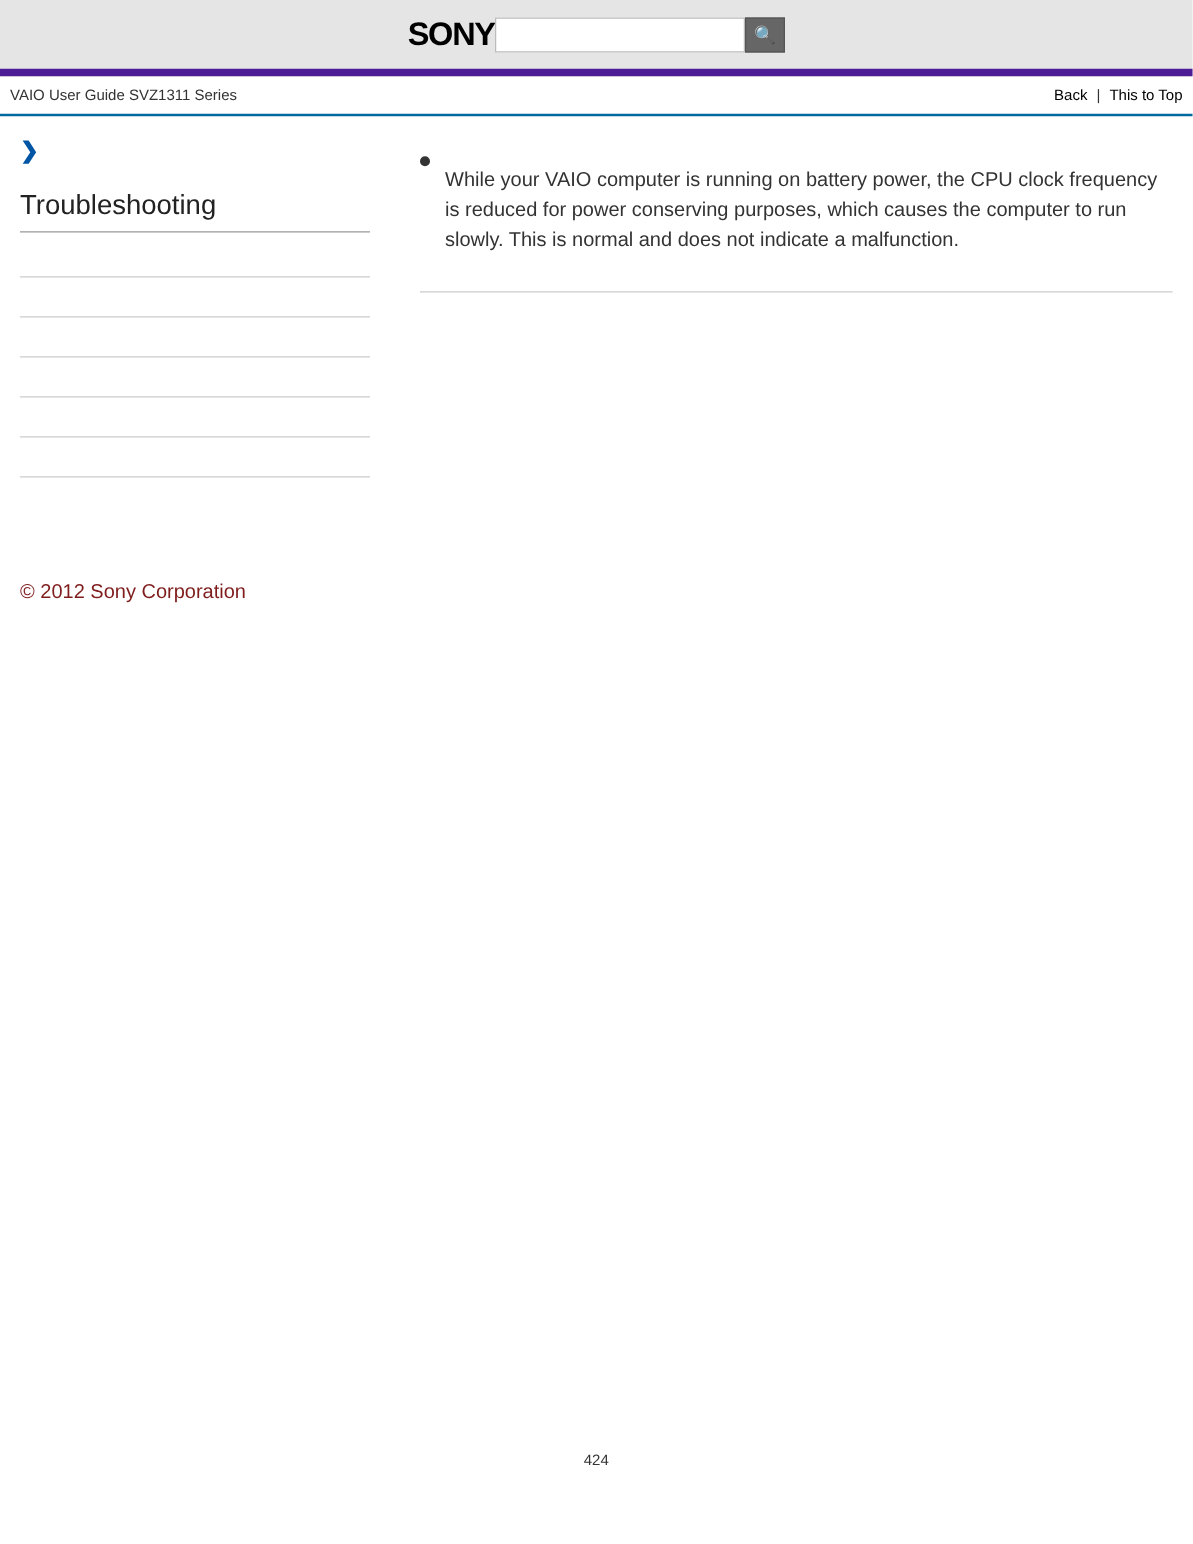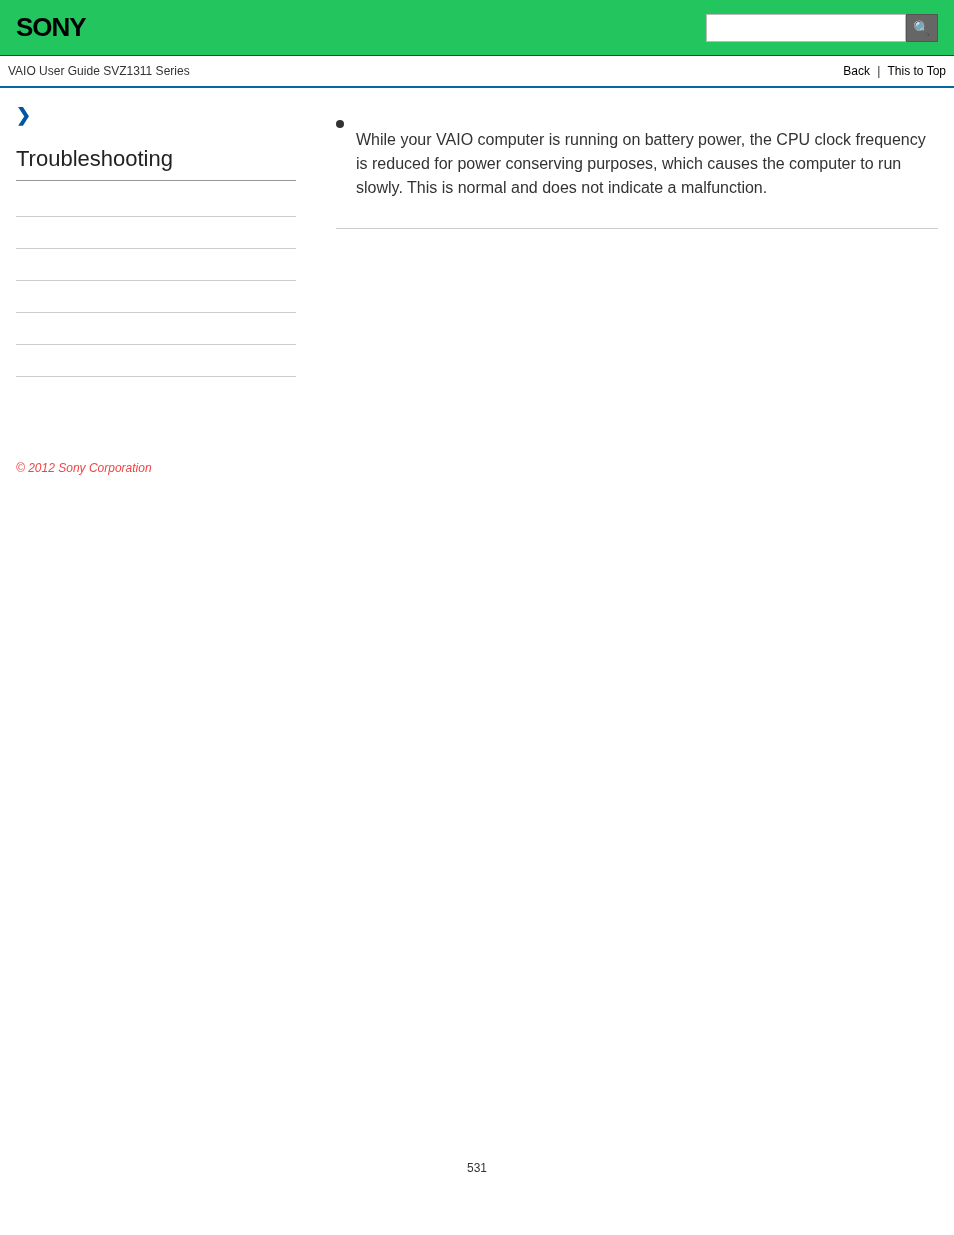--- a/index.html
+++ b/index.html
@@ -12,26 +12,26 @@
       font-family: Arial, sans-serif;
       font-size: 13px;
       background: #fff;
       color: #333;
       width: 954px;
       min-height: 1235px;
     }
 
     
     .header {
-      background: #22c55e;
+      background: #e5e5e5;
       padding: 12px 16px;
       display: flex;
       align-items: center;
-      justify-content: space-between;
-      border-bottom: 1px solid #4c1d95;
+      justify-content: center;
+      border-bottom: 6px solid #4c1d95;
     }
 
     .sony-logo {
       font-size: 26px;
       font-weight: 900;
       color: #000;
       letter-spacing: -1px;
       font-family: Arial Black, Arial, sans-serif;
     }
 
@@ -176,23 +176,22 @@
       margin-top: 12px;
     }
 
     
     .footer {
       padding: 16px;
       margin-top: 20px;
     }
 
     .copyright {
-      font-size: 12px;
-      color: #ef4444;
-      font-style: italic;
+      font-size: 16px;
+      color: #7f1d1d;
     }
 
     
     .page-number {
       text-align: center;
       padding: 20px;
       font-size: 12px;
       color: #333;
       position: absolute;
       bottom: 40px;
@@ -253,14 +252,14 @@
           <span class="bullet-text">While your VAIO computer is running on battery power, the CPU clock frequency is reduced for power conserving purposes, which causes the computer to run slowly. This is normal and does not indicate a malfunction.</span>
         </div>
       </div>
     </div>
   </div>
 
   <div class="footer">
     <span class="copyright">© 2012 Sony Corporation</span>
   </div>
 
-  <div class="page-number">531</div>
+  <div class="page-number">424</div>
 </div>
 
 </body></html>

